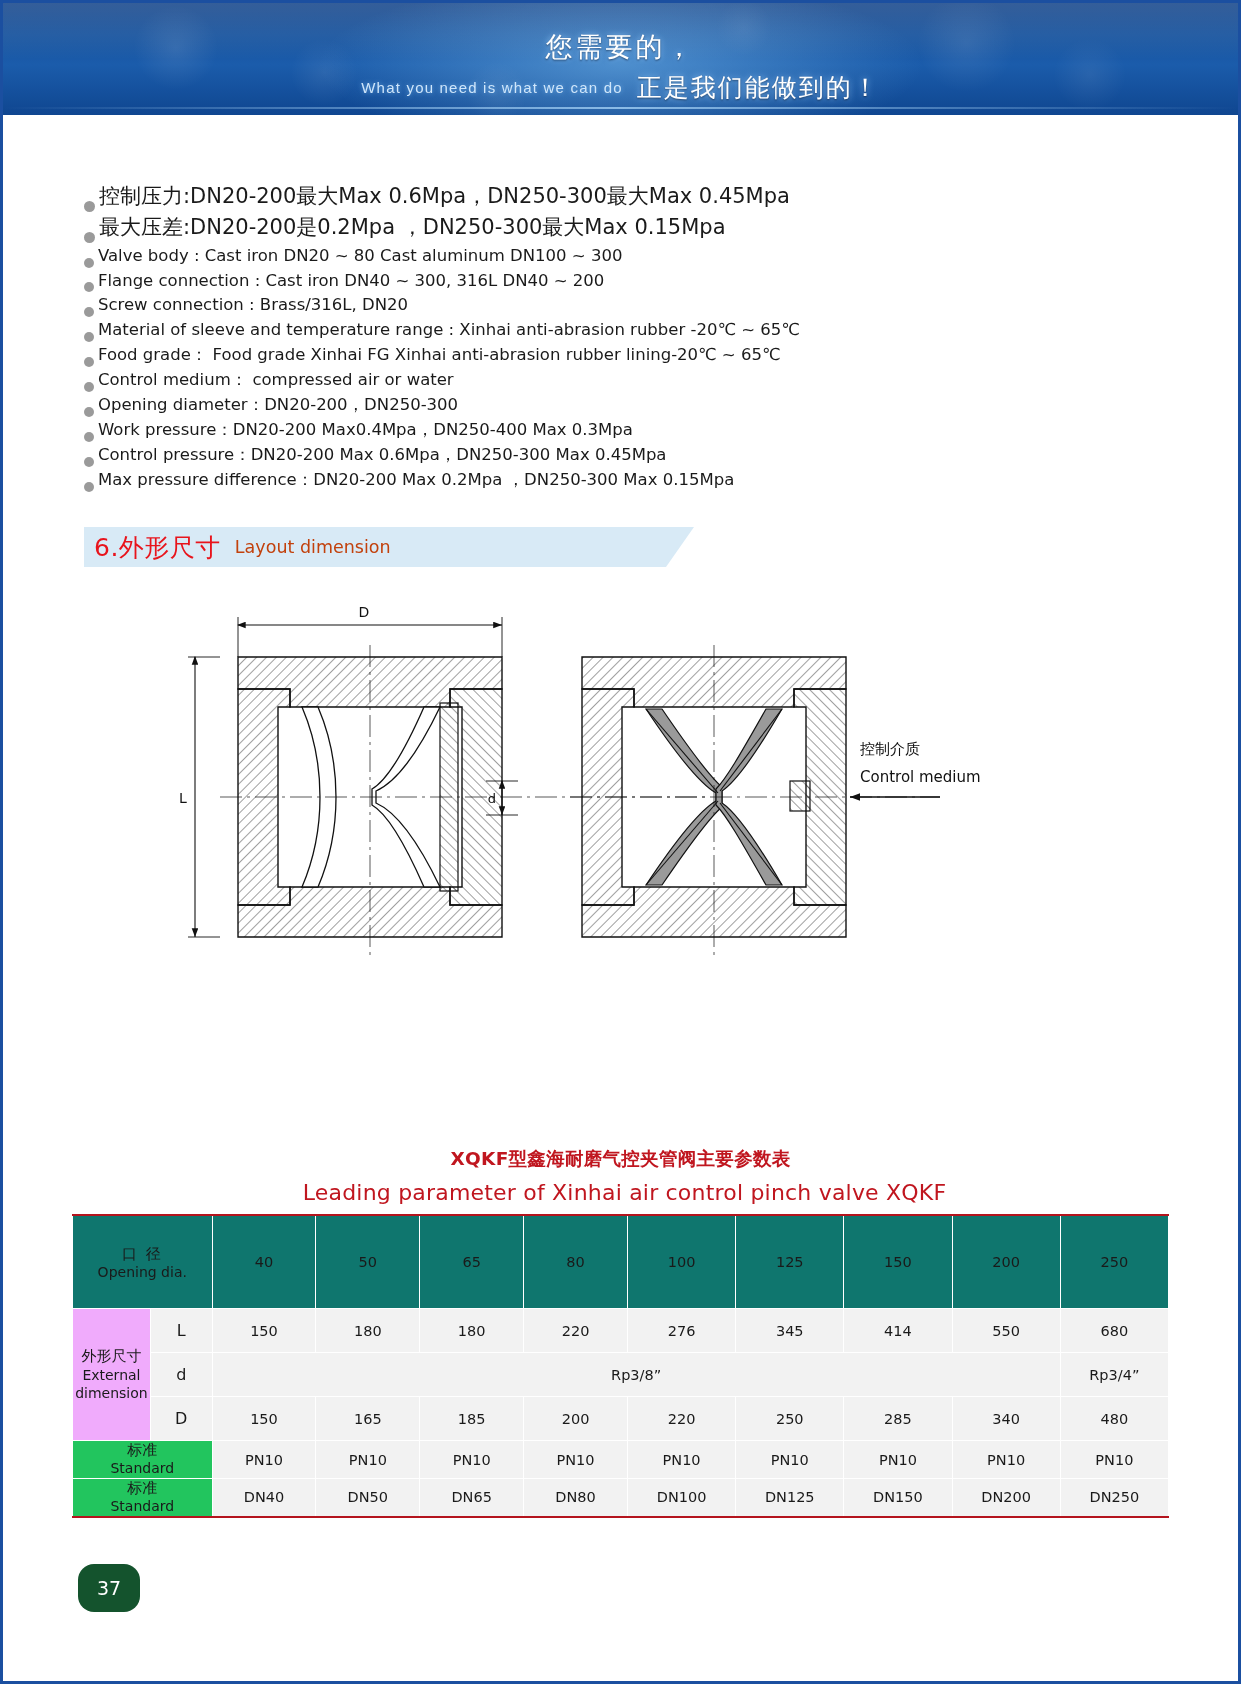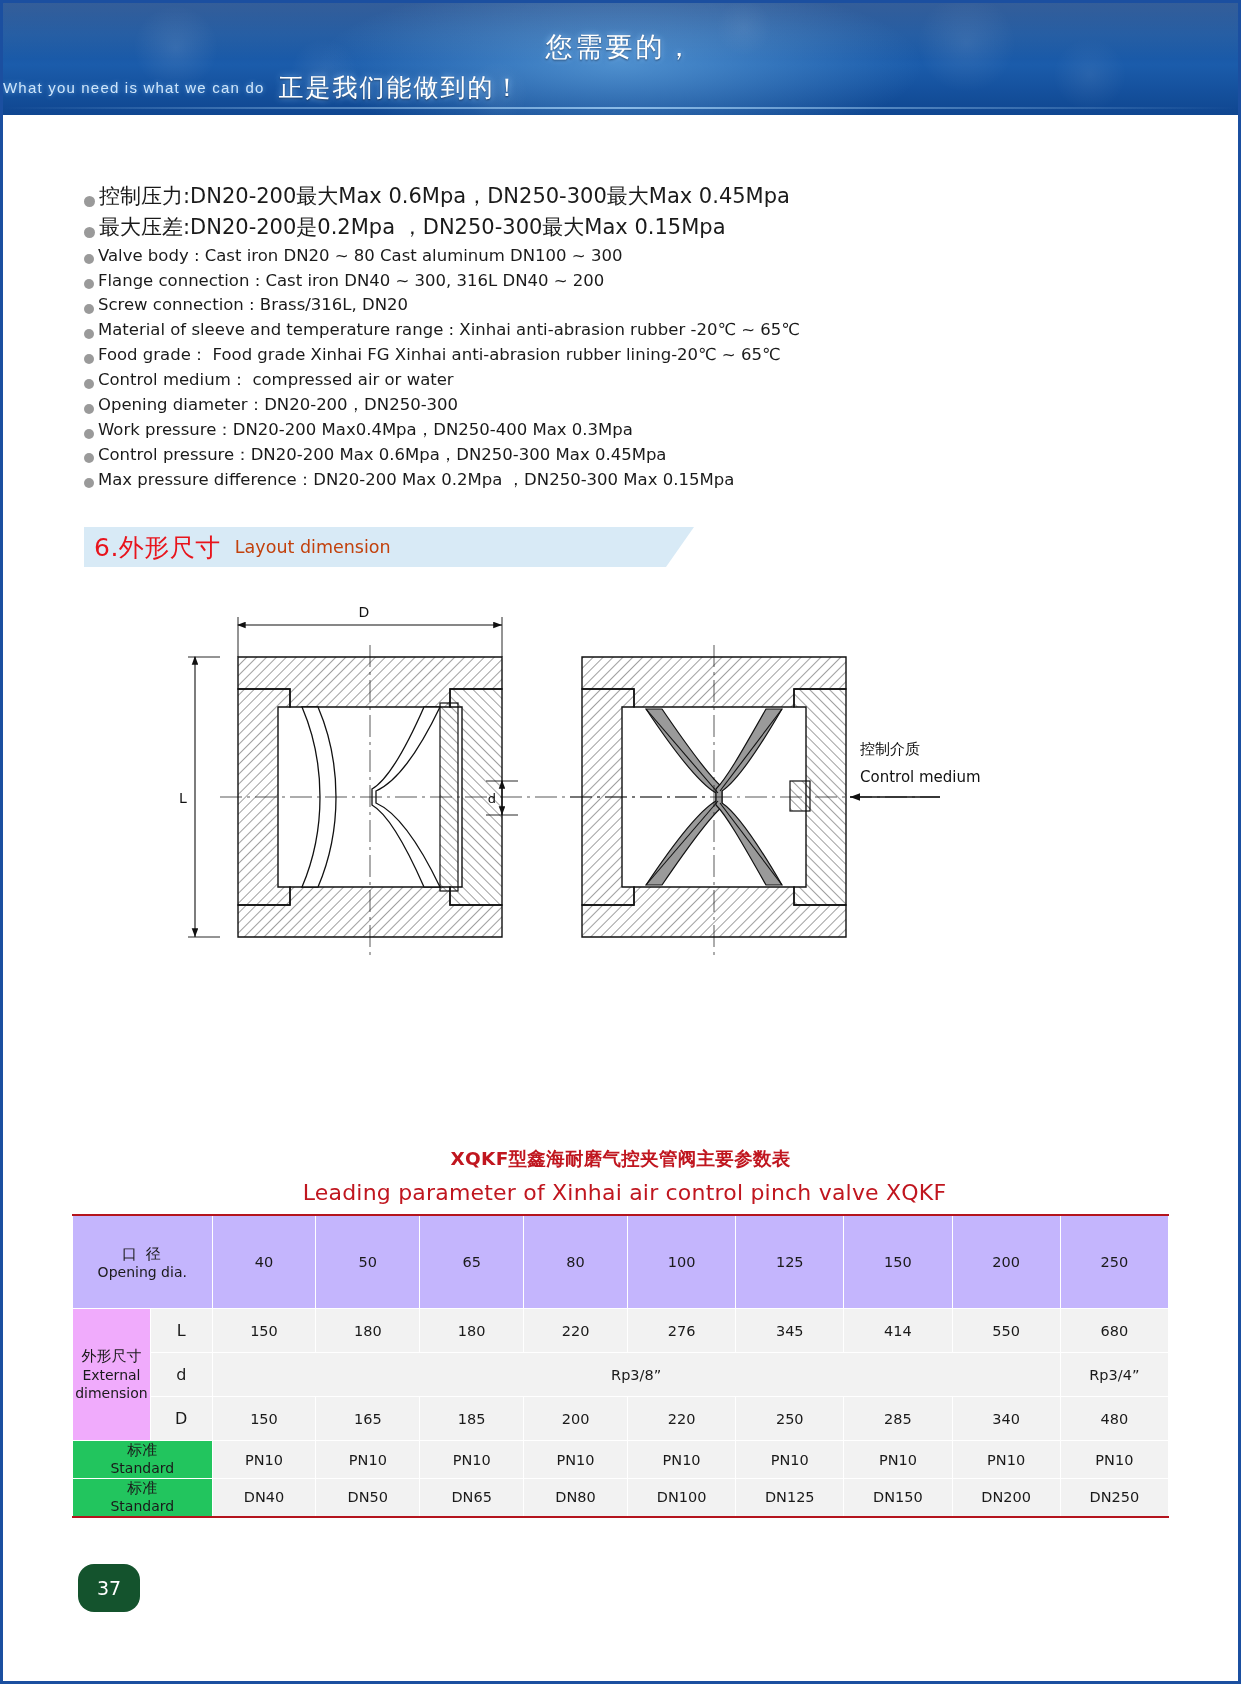--- a/index.html
+++ b/index.html
@@ -45,38 +45,38 @@
     position:absolute;left:0;right:0;bottom:6px;height:2px;
     background:linear-gradient(90deg,rgba(255,255,255,0),rgba(170,215,250,.75),rgba(255,255,255,0));
   }
   .banner-cn-top{
     position:absolute;left:0;right:0;top:26px;text-align:center;
     color:#ffffff;font-size:27px;letter-spacing:3px;
     font-family:"DejaVu Sans","Liberation Sans",sans-serif;
     text-shadow:0 0 6px rgba(150,205,255,.9),0 1px 2px rgba(0,20,50,.8);
   }
   .banner-line2{
-    position:absolute;left:0;right:0;top:68px;
+    position:absolute;left:0;right:0;top:68px;text-align:center;
     white-space:nowrap;
   }
   .banner-en{
     color:#cfe6fb;font-size:15px;letter-spacing:1.2px;
     text-shadow:0 0 5px rgba(120,185,240,.8);
     vertical-align:middle;
   }
   .banner-cn-bot{
     color:#ffffff;font-size:25px;letter-spacing:2px;margin-left:14px;
     font-family:"DejaVu Sans","Liberation Sans",sans-serif;
     text-shadow:0 0 7px rgba(150,205,255,.95),0 1px 2px rgba(0,20,50,.8);
     vertical-align:middle;
   }
 
   
   .spec-list{position:absolute;left:84px;top:182px;width:1060px;}
-  .spec-item{display:flex;align-items:center;margin-bottom:1px;}
+  .spec-item{display:flex;align-items:flex-end;margin-bottom:1px;}
   .bullet{
     width:10px;height:10px;border-radius:50%;
     background:#9a9a9a;flex:0 0 auto;margin-top:7px;margin-right:4px;
   }
   .spec-item.big .bullet{width:11px;height:11px;margin-top:10px;}
   .spec-text{
     font-size:16.5px;color:#1a1a1a;line-height:1.45;
     font-family:"DejaVu Sans","Liberation Sans",sans-serif;
     white-space:nowrap;
   }
@@ -129,21 +129,21 @@
     font-family:"DejaVu Sans","Liberation Sans",sans-serif;
   }
   .param-table td{
     border:1px solid #ffffff;
     text-align:center;vertical-align:middle;
     font-size:14.5px;color:#1a1a1a;
     background:#f2f2f2;
     padding:0;
   }
   .param-table td.hdr{
-    background:#c4b5fd;height:92px;
+    background:#0f766e;height:92px;
   }
   .param-table td.rowlabel{background:#22c55e;line-height:1.25;}
   .param-table td.dimlabel{background:#f0abfc;line-height:1.3;font-size:14px;}
   .param-table td.subkey{background:#f2f2f2;font-size:16px;}
   .cell-cn{display:block;font-size:15px;letter-spacing:2px;}
   .cell-en{display:block;font-size:14px;}
   .r-h{height:44px;}
   .r-s{height:38px;}
 
   

